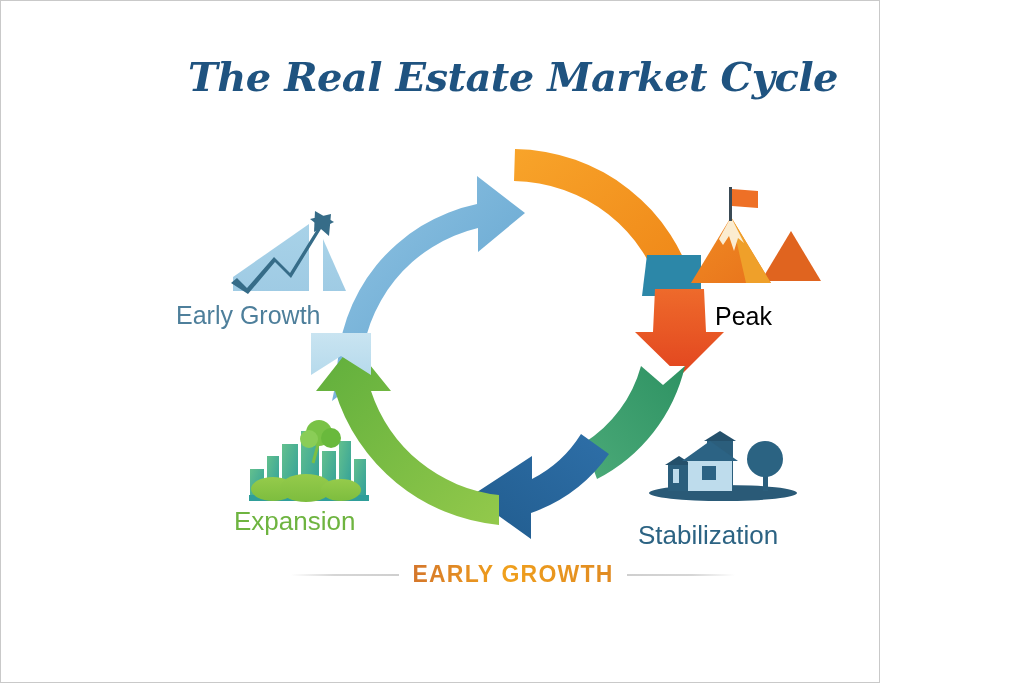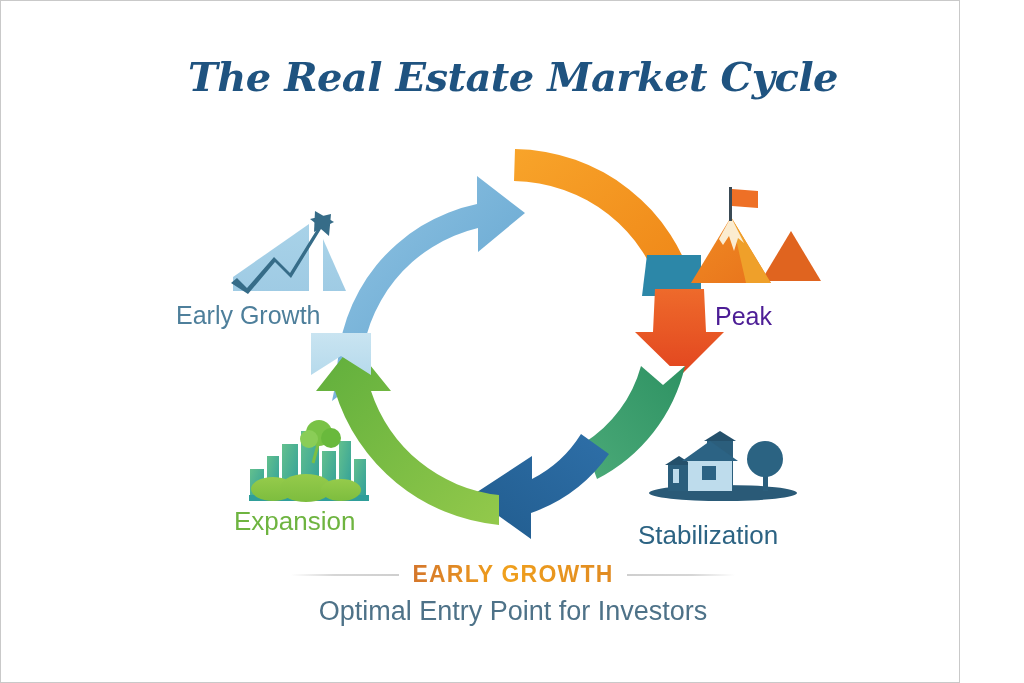--- a/index.html
+++ b/index.html
@@ -6,21 +6,21 @@
   html, body {
     margin: 0;
     padding: 0;
     background: #ffffff;
   }
   body {
     font-family: "Liberation Sans", sans-serif;
   }
   #canvas {
     position: relative;
-    width: 960px;
+    width: 880px;
     height: 683px;
     background: #ffffff;
     border: 1px solid #c9c9c9;
     box-sizing: border-box;
     overflow: hidden;
   }
   
   #title {
     position: absolute;
     top: 52px;
@@ -51,21 +51,21 @@
     white-space: nowrap;
   }
   #label-early-growth {
     left: 175px;
     top: 300px;
     color: #4E7F9B;
   }
   #label-peak {
     left: 714px;
     top: 301px;
-    color: #4c1d95;
+    color: #000000;
   }
   #label-stabilization {
     left: 637px;
     top: 505px;
     color: #2C6383;
     font-size: 26px;
     margin-top: 14px;
   }
   #label-expansion {
     left: 233px;
@@ -324,16 +324,15 @@
 
     <div class="cyc-label" id="label-expansion">Expansion</div>
   </div>
 
   <div id="footer">
     <div id="footer-eyebrow-row">
       <div class="rule"></div>
       <div id="footer-eyebrow">EARLY GROWTH</div>
       <div class="rule right"></div>
     </div>
-    <div id="footer-sub">Optimal Entry Point for Investors</div>
   </div>
 
 </div>
 
 </body></html>

